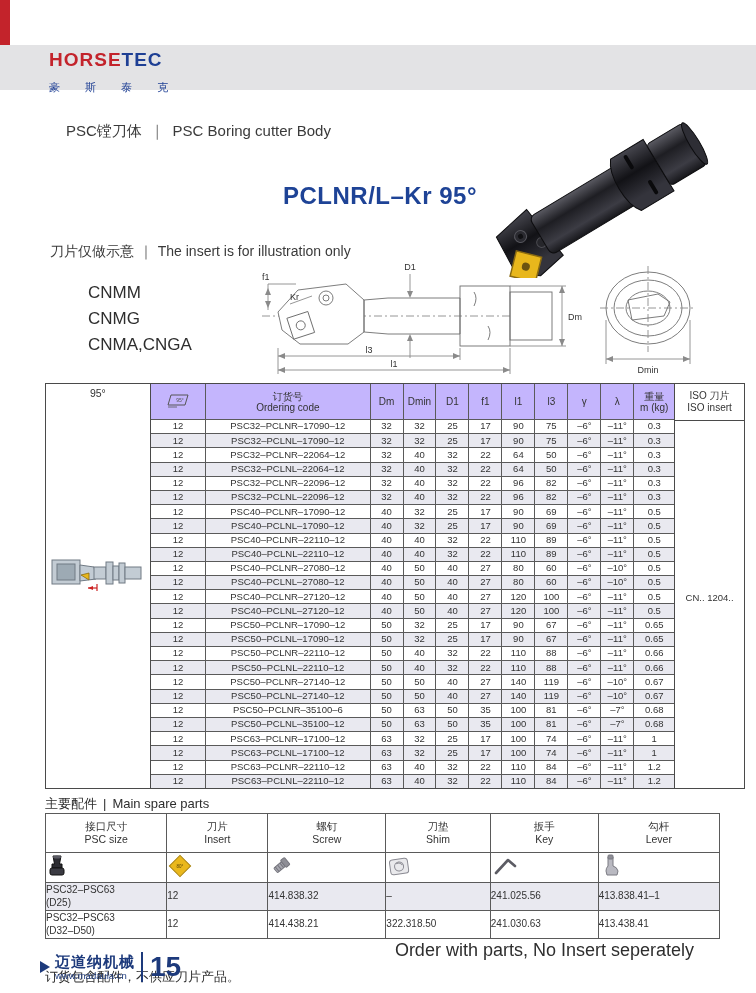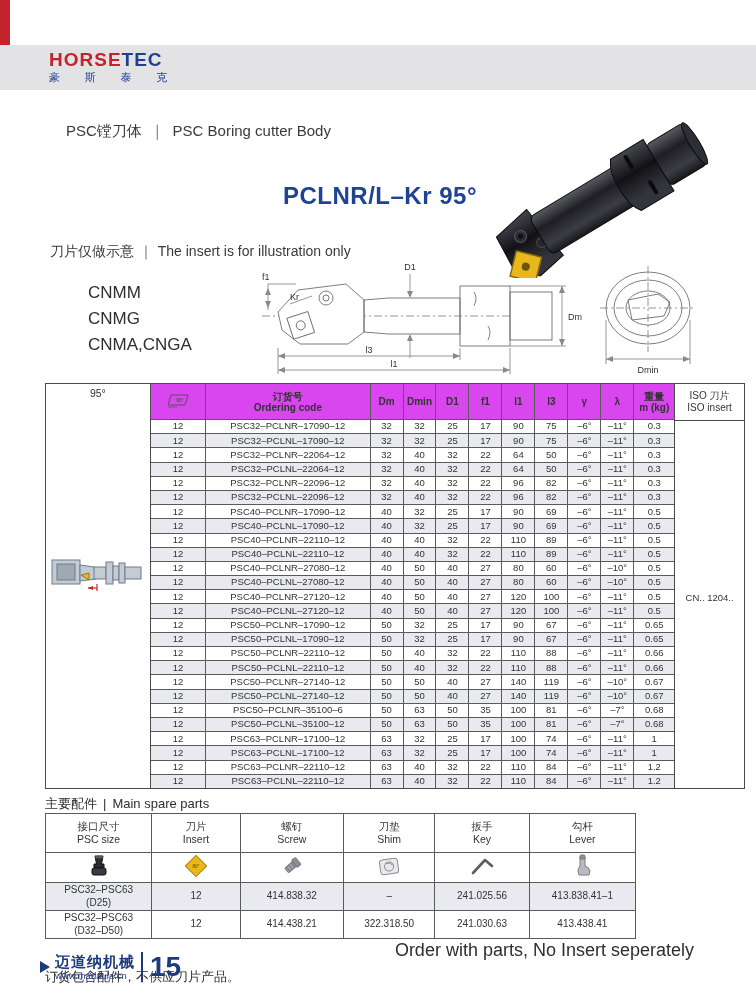--- a/index.html
+++ b/index.html
@@ -8,21 +8,21 @@
     background:#ffffff; overflow:hidden;
     font-family:"Liberation Sans", sans-serif; color:#333;
   }
   
   .red-bar{position:absolute; left:0; top:0; width:10px; height:55px; background:#c3232b;}
   .gray-band{position:absolute; left:0; top:45px; width:756px; height:45px; background:#e3e3e5;}
   .logo{position:absolute; left:49px; top:50px; line-height:1;}
   .logo .word{font-size:19px; font-weight:bold; letter-spacing:1px;}
   .logo .red{color:#c3232b;}
   .logo .blue{color:#1e3f94;}
-  .logo .cn{font-size:11px; color:#1e3f94; letter-spacing:11px; margin-top:3px; white-space:nowrap;font-family:Liberation Serif, serif;}
+  .logo .cn{font-size:11px; color:#1e3f94; letter-spacing:11px; margin-top:13px; white-space:nowrap;}
   
   .section-title{position:absolute; left:66px; top:122px; font-size:15px; color:#3a3a3a;}
   .section-title .sep{margin:0 8px; color:#666;}
   .product-title{position:absolute; left:283px; top:182px; font-size:24px; font-weight:bold; color:#1e4396; letter-spacing:0.5px;}
   .note-line{position:absolute; left:50px; top:243px; font-size:14px; color:#3a3a3a;}
   .note-line .sep{margin:0 5px; color:#555;}
   .insert-types{position:absolute; left:88px; top:280px; font-size:17px; line-height:26px; color:#2e2e2e;}
   
   .photo{position:absolute; left:478px; top:100px; width:272px; height:178px;}
   .drawing{position:absolute; left:260px; top:260px; width:472px; height:120px;}
@@ -39,34 +39,34 @@
     display:flex; flex-direction:column; justify-content:center; line-height:1.25;}
   .side-body{flex:1; position:relative;}
   .app-val{margin-top:3px; font-size:10.5px;}
   .app-tool{position:absolute; left:50%; top:47%; transform:translate(-50%,-50%);}
   .iso-val{position:absolute; left:0; right:0; top:48%; transform:translateY(-50%); font-size:9.5px;}
   table.spec{width:75%; border-collapse:collapse; table-layout:fixed; font-size:9.5px;}
   table.spec th, table.spec td{
     border:1px solid #5a5a5a; padding:0; text-align:center; line-height:1.1;
     overflow:hidden; white-space:nowrap;
   }
-  table.spec thead th{height:35px; font-weight:bold; font-size:10px; background:#d946ef;}
+  table.spec thead th{height:35px; font-weight:normal; font-size:10px; background:#c4b5fd;}
   table.spec tbody tr{height:14.2px;}
   table.spec tbody tr:nth-child(even){background:#e9e9f0;}
   table.spec th:first-child, table.spec td:first-child{border-left:none;}
   table.spec th:last-child, table.spec td:last-child{border-right:none;margin-top:8px;}
   table.spec thead th{border-top:none;}
   table.spec tbody tr:last-child td{border-bottom:none;}
   .two-line{line-height:1.25;}
   
   .spare-title{position:absolute; left:45px; top:795px; font-size:13px; color:#2e2e2e;}
   .spare-title .sep{margin:0 6px;}
   table.spare{
-    position:absolute; left:45px; top:813px; width:591px;
-    border-collapse:collapse; table-layout:fixed; font-size:10.5px; text-align:center;
+    position:absolute; left:45px; top:813px; width:675px;
+    border-collapse:collapse; table-layout:fixed; font-size:10.5px; 
     border:1.5px solid #4a4a4a;
   }
   table.spare th, table.spare td{border:1px solid #5a5a5a; padding:0; line-height:1.25; font-weight:normal;}
   table.spare .hrow th{height:38px;}
   table.spare .irow td{height:29px;}
   table.spare .drow td{height:27px; font-size:10px;}
   table.spare .drow.shade{background:#e9e9f0;}
   .order-note-cn{position:absolute; left:45px; top:940px; font-size:13px; color:#2e2e2e;margin-top:28px;}
   .order-note-en{position:absolute; right:62px; top:940px; font-size:18px; color:#2e2e2e;}
   

